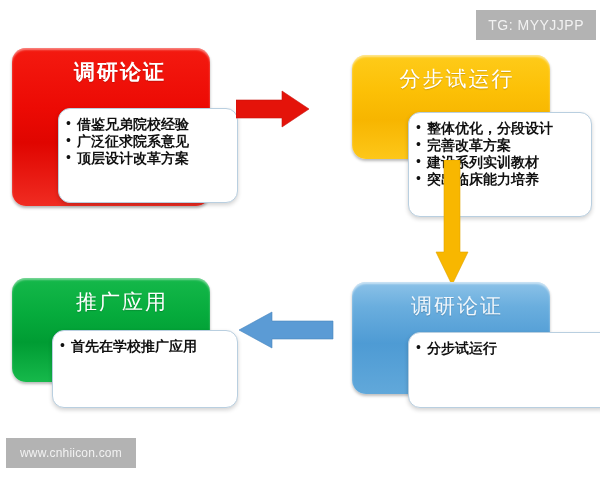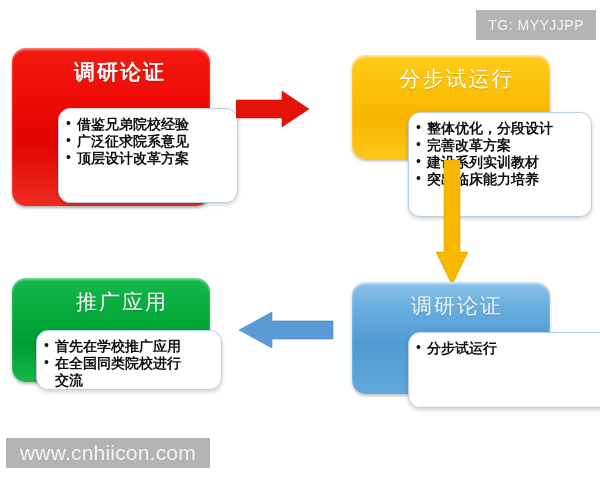--- a/index.html
+++ b/index.html
@@ -101,21 +101,21 @@
     content: "\2022";
     position: absolute;
     left: 1px;
     top: -1px;
     font-size: 14px;
     color: #111111;
   }
 
   #callout-red    { left: 58px;  top: 108px; width: 180px; height: 95px; }
   #callout-yellow { left: 408px; top: 112px; width: 184px; height: 105px; }
-  #callout-green  { left: 36px;  top: 330px; width: 186px; height: 60px; }
+  #callout-green  { left: 52px;  top: 330px; width: 186px; height: 78px; }
   #callout-blue   { left: 408px; top: 332px; width: 204px; height: 76px; }
 
   
   .arrow { position: absolute; }
   #arrow-red   { left: 236px; top: 90px;  width: 74px; height: 38px; }
   #arrow-blue  { left: 238px; top: 310px; width: 96px; height: 40px; }
   #arrow-yellow{ left: 435px; top: 160px; width: 34px; height: 126px; }
 
   
   .watermark {
@@ -130,21 +130,21 @@
     right: 4px; top: 10px;
     height: 30px;
     padding: 0 12px;
     font-size: 14px;
     letter-spacing: 0.5px;
   }
   #watermark-site {
     left: 6px; bottom: 12px;
     height: 30px;
     padding: 0 14px;
-    font-size: 21px;
+    font-size: 12px;
     letter-spacing: 0.2px;
   }
 </style>
 </head>
 <body>
 
 <div id="stage">
 
   <div class="block" id="block-red">
     <div class="block-title">调研论证</div>
@@ -195,21 +195,19 @@
       <polygon points="95,11 34,11 34,2 1,20 34,38 34,29 95,29" fill="#5b9bd5" stroke="#4a87bd" stroke-width="0.6"></polygon>
     </svg>
   </div>
 
   <div class="block" id="block-green">
     <div class="block-title">推广应用</div>
   </div>
   <div class="callout" id="callout-green">
     <ul>
       <li>首先在学校推广应用</li>
-      <li>在全国同类院校进行
-交流</li>
     </ul>
   </div>
 
   <div class="watermark" id="watermark-tg">TG: MYYJJPP</div>
   <div class="watermark" id="watermark-site">www.cnhiicon.com</div>
 
 </div>
 
 </body></html>

